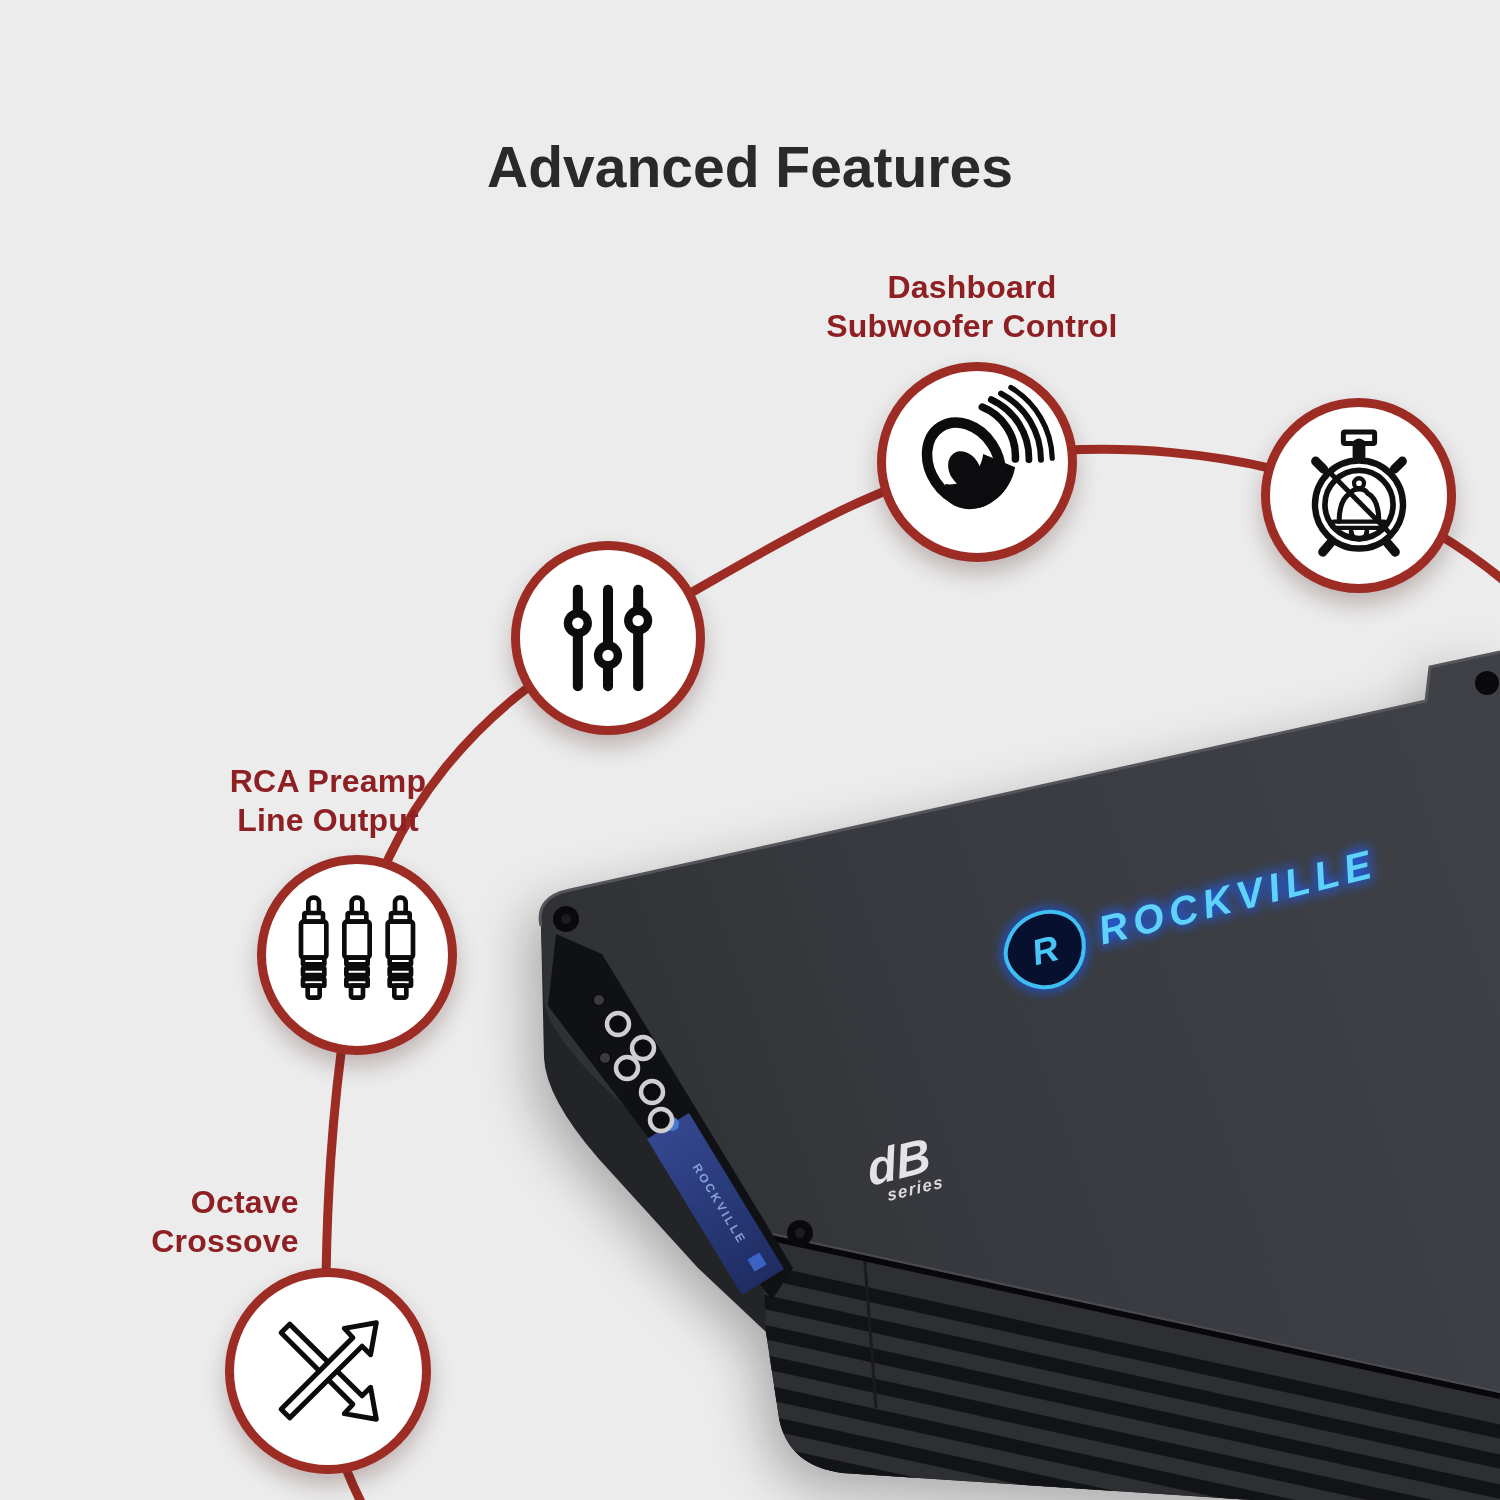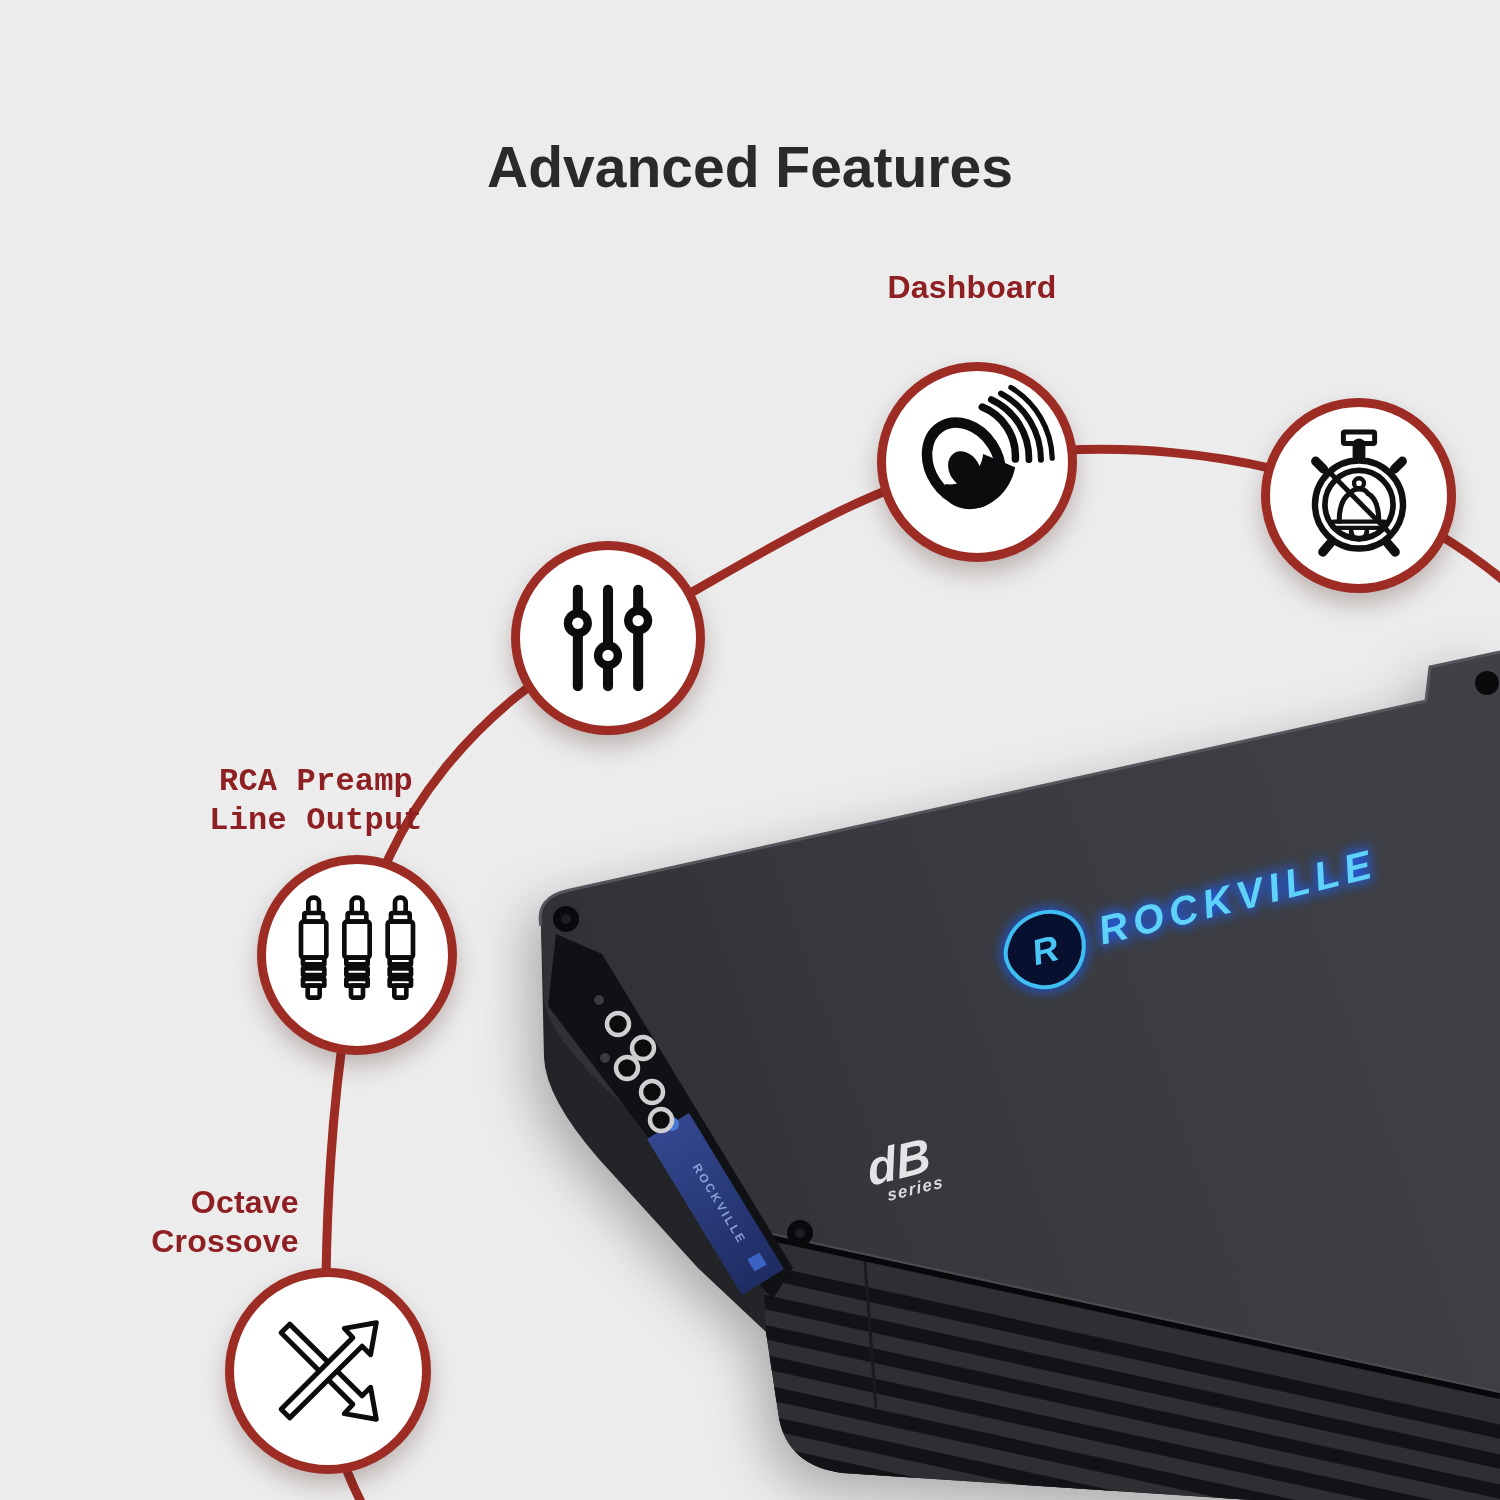--- a/index.html
+++ b/index.html
@@ -29,21 +29,21 @@
     display:flex;align-items:center;justify-content:center;
   }
   .c-speaker{left:877px;top:362px;width:200px;height:200px;}
   .c-stopwatch{left:1261px;top:398px;width:195px;height:195px;}
   .c-eq{left:511px;top:541px;width:194px;height:194px;}
   .c-rca{left:257px;top:855px;width:200px;height:200px;}
   .c-cross{left:225px;top:1268px;width:206px;height:206px;}
   .l-dashboard{left:972px;top:268px;text-align:center;}
   .l-mute{left:1348px;top:288px;}
   .l-eq{left:577px;top:446px;}
-  .l-rca{left:316px;top:762px;font-family:Liberation Mono, monospace;}
+  .l-rca{left:328px;top:762px;}
   .l-octave{left:225px;top:1183px;text-align:right;}
 </style>
 </head>
 <body>
 
 <div class="canvas">
 
   <svg class="layer amp-svg" viewBox="0 0 1500 1500">
     <defs>
       <linearGradient id="topGrad" gradientUnits="userSpaceOnUse" x1="560" y1="1150" x2="1500" y2="820">
@@ -141,20 +141,21 @@
          C 385,815 480,702 608,638
          C 722,581 845,490 977,462
          C 1100,436 1248,452 1358,495
          C 1418,519 1462,546 1508,584"></path>
   </svg>
 
   <div class="page-title">Advanced Features</div>
 
   <div class="feature-label l-dashboard">
     <span>Dashboard</span>
+    <span>Subwoofer Control</span>
   </div>
   <div class="feature-label l-rca">
     <span>RCA Preamp</span>
     <span>Line Output</span>
   </div>
   <div class="feature-label l-octave">
     <span>Octave</span>
     <span>Crossove</span>
   </div>
 

